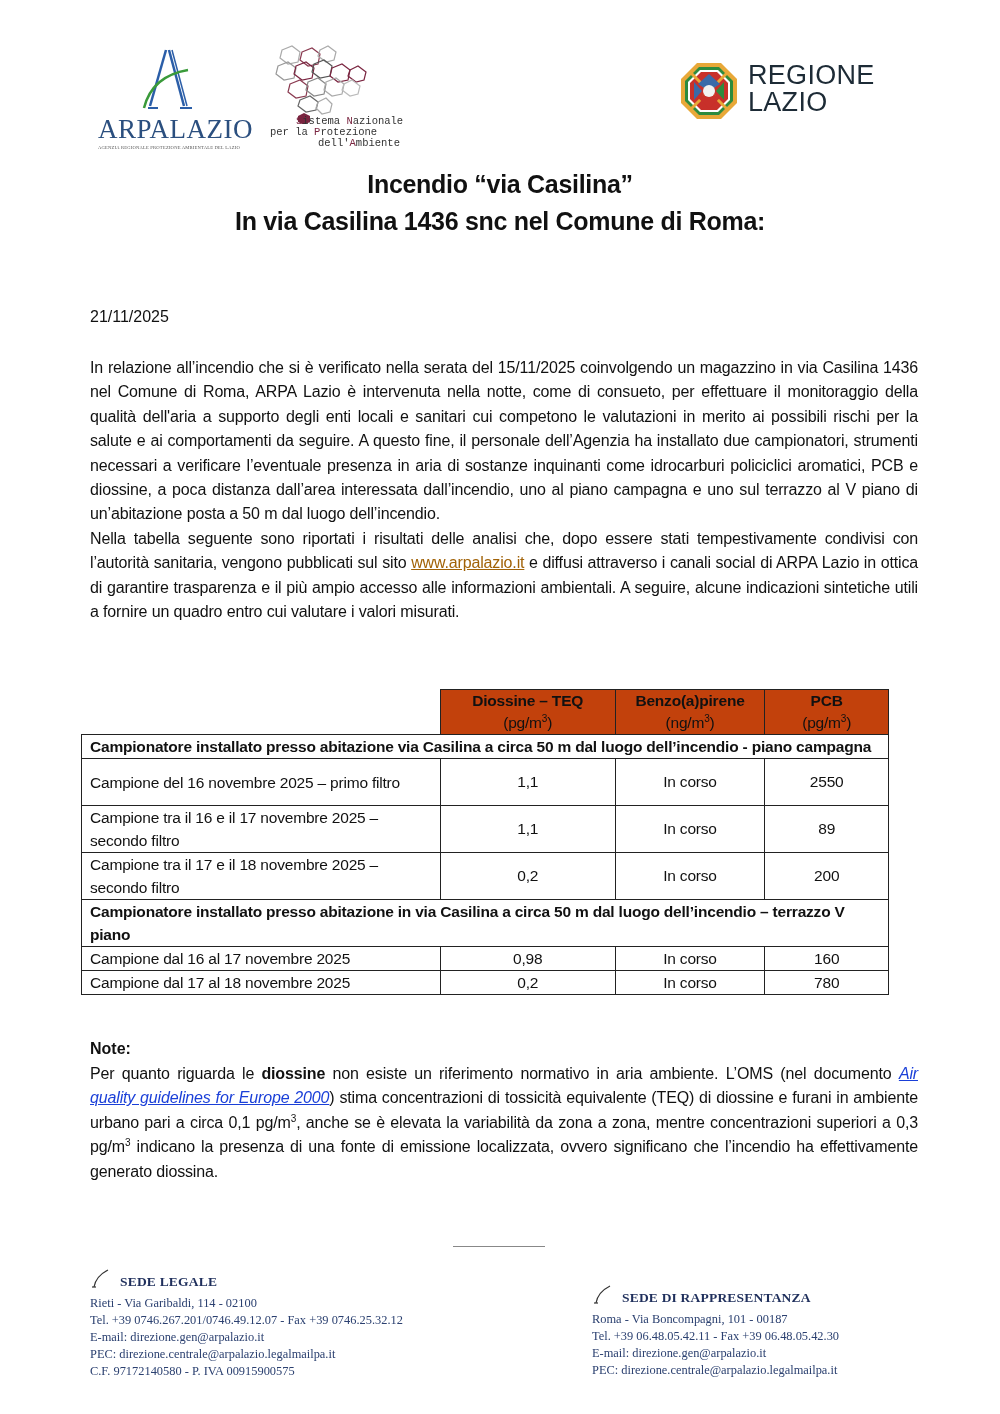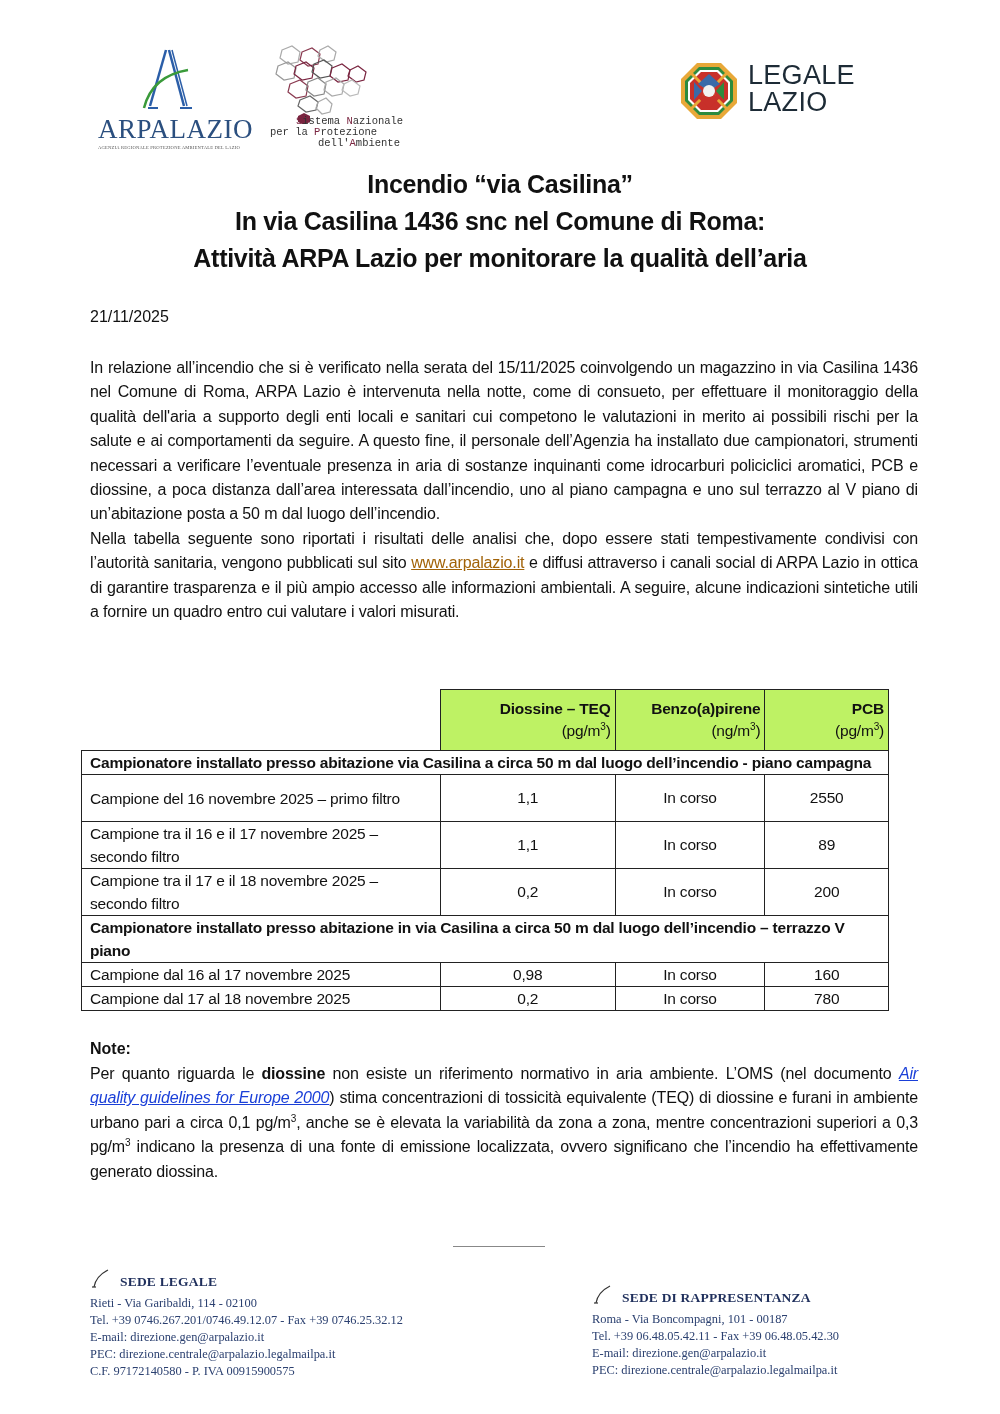--- a/index.html
+++ b/index.html
@@ -37,21 +37,21 @@
   .body-text { position: absolute; left: 90px; width: 828px; top: 356px; font-size: 16px; line-height: 24.4px;
                text-align: justify; letter-spacing: -0.15px; }
   .body-text p { margin: 0; }
   .body-text a { color: #a16207; text-decoration: underline; }
 
   
   .data-table { position: absolute; left: 81px; top: 689px; width: 808px; border-collapse: collapse;
                 font-size: 15.5px; letter-spacing: -0.2px; }
   .data-table td, .data-table th { border: 1px solid #222; padding: 0 8px; vertical-align: middle; }
   .data-table th.blank { border: none; border-bottom: 1px solid #222; background: transparent; }
-  .data-table th.col { background: #bef264; font-weight: bold; text-align: right; line-height: 22px; padding: 8px 4px; }
+  .data-table th.col { background: #c2410c; font-weight: bold; text-align: center; line-height: 22px; padding: 0 4px; }
   .data-table th.col .unit { display: block; font-weight: normal; }
   .data-table td.group { font-weight: bold; line-height: 23px; padding: 0 8px; }
   .data-table td.label { line-height: 23px; width: 340px; }
   .data-table td.num { text-align: center; }
   .data-table tr.r1 td { height: 46px; }
   .data-table tr.r1 td.num { }
   .data-table .c1 { width: 165px; }
   .data-table .c2 { width: 140px; }
   .data-table .c3 { width: 114px; }
 
@@ -124,29 +124,28 @@
     <polygon points="21,10 37,10 48,21 48,37 37,48 21,48 10,37 10,21" fill="#c8302a"></polygon>
     <line x1="10" y1="10" x2="48" y2="48" stroke="#e8a838" stroke-width="3"></line>
     <line x1="48" y1="10" x2="10" y2="48" stroke="#e8a838" stroke-width="3"></line>
     <polygon points="29,12 40,22 29,29 18,22" fill="#3a6aa8"></polygon>
     <polygon points="29,29 40,36 29,46 18,36" fill="#c8302a"></polygon>
     <polygon points="14,20 22,29 14,38" fill="#3a6aa8"></polygon>
     <polygon points="44,20 36,29 44,38" fill="#2e8b3e"></polygon>
     <circle cx="29" cy="29" r="6" fill="#f2f2f2"></circle>
   </svg>
   <div class="lazio-word">
-    <div>LEGALE</div>
+    <div>REGIONE</div>
     <div>LAZIO</div>
   </div>
 </div>
 
 <div class="title">
   <div>Incendio “via Casilina”</div>
   <div>In via Casilina 1436 snc nel Comune di Roma:</div>
-  <div>Attività ARPA Lazio per monitorare la qualità dell’aria</div>
 </div>
 
 <div class="date">21/11/2025</div>
 
 <div class="body-text">
   <p>In relazione all’incendio che si è verificato nella serata del 15/11/2025 coinvolgendo un magazzino in via Casilina 1436 nel Comune di Roma, ARPA Lazio è intervenuta nella notte, come di consueto, per effettuare il monitoraggio della qualità dell'aria a supporto degli enti locali e sanitari cui competono le valutazioni in merito ai possibili rischi per la salute e ai comportamenti da seguire. A questo fine, il personale dell’Agenzia ha installato due campionatori, strumenti necessari a verificare l’eventuale presenza in aria di sostanze inquinanti come idrocarburi policiclici aromatici, PCB e diossine, a poca distanza dall’area interessata dall’incendio, uno al piano campagna e uno sul terrazzo al V piano di un’abitazione posta a 50 m dal luogo dell’incendio.</p>
   <p><span>Nella tabella seguente sono riportati i risultati delle analisi che, dopo essere stati tempestivamente condivisi con l’autorità sanitaria, vengono pubblicati sul sito </span><a>www.arpalazio.it</a><span> e diffusi attraverso i canali social di ARPA Lazio in ottica di garantire trasparenza e il più ampio accesso alle informazioni ambientali. A seguire, alcune indicazioni sintetiche utili a fornire un quadro entro cui valutare i valori misurati.</span></p>
 </div>
 
 <table class="data-table">

